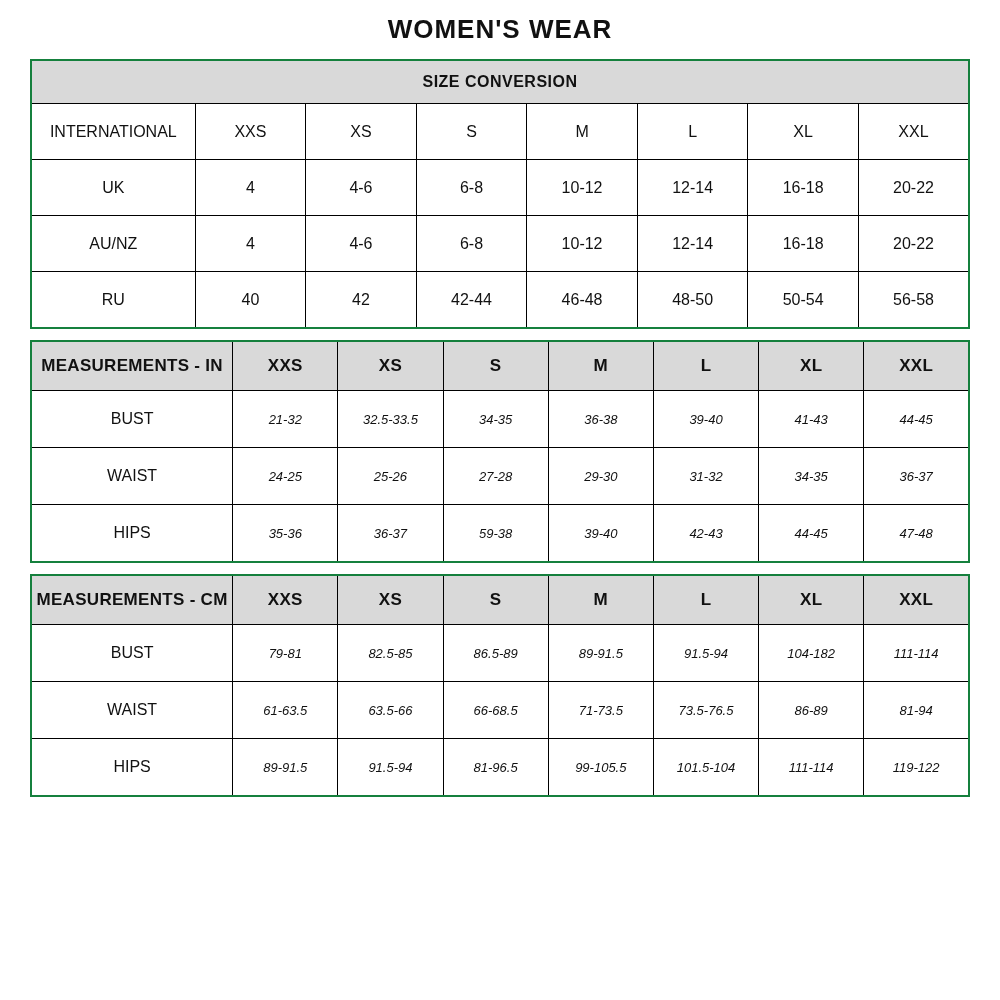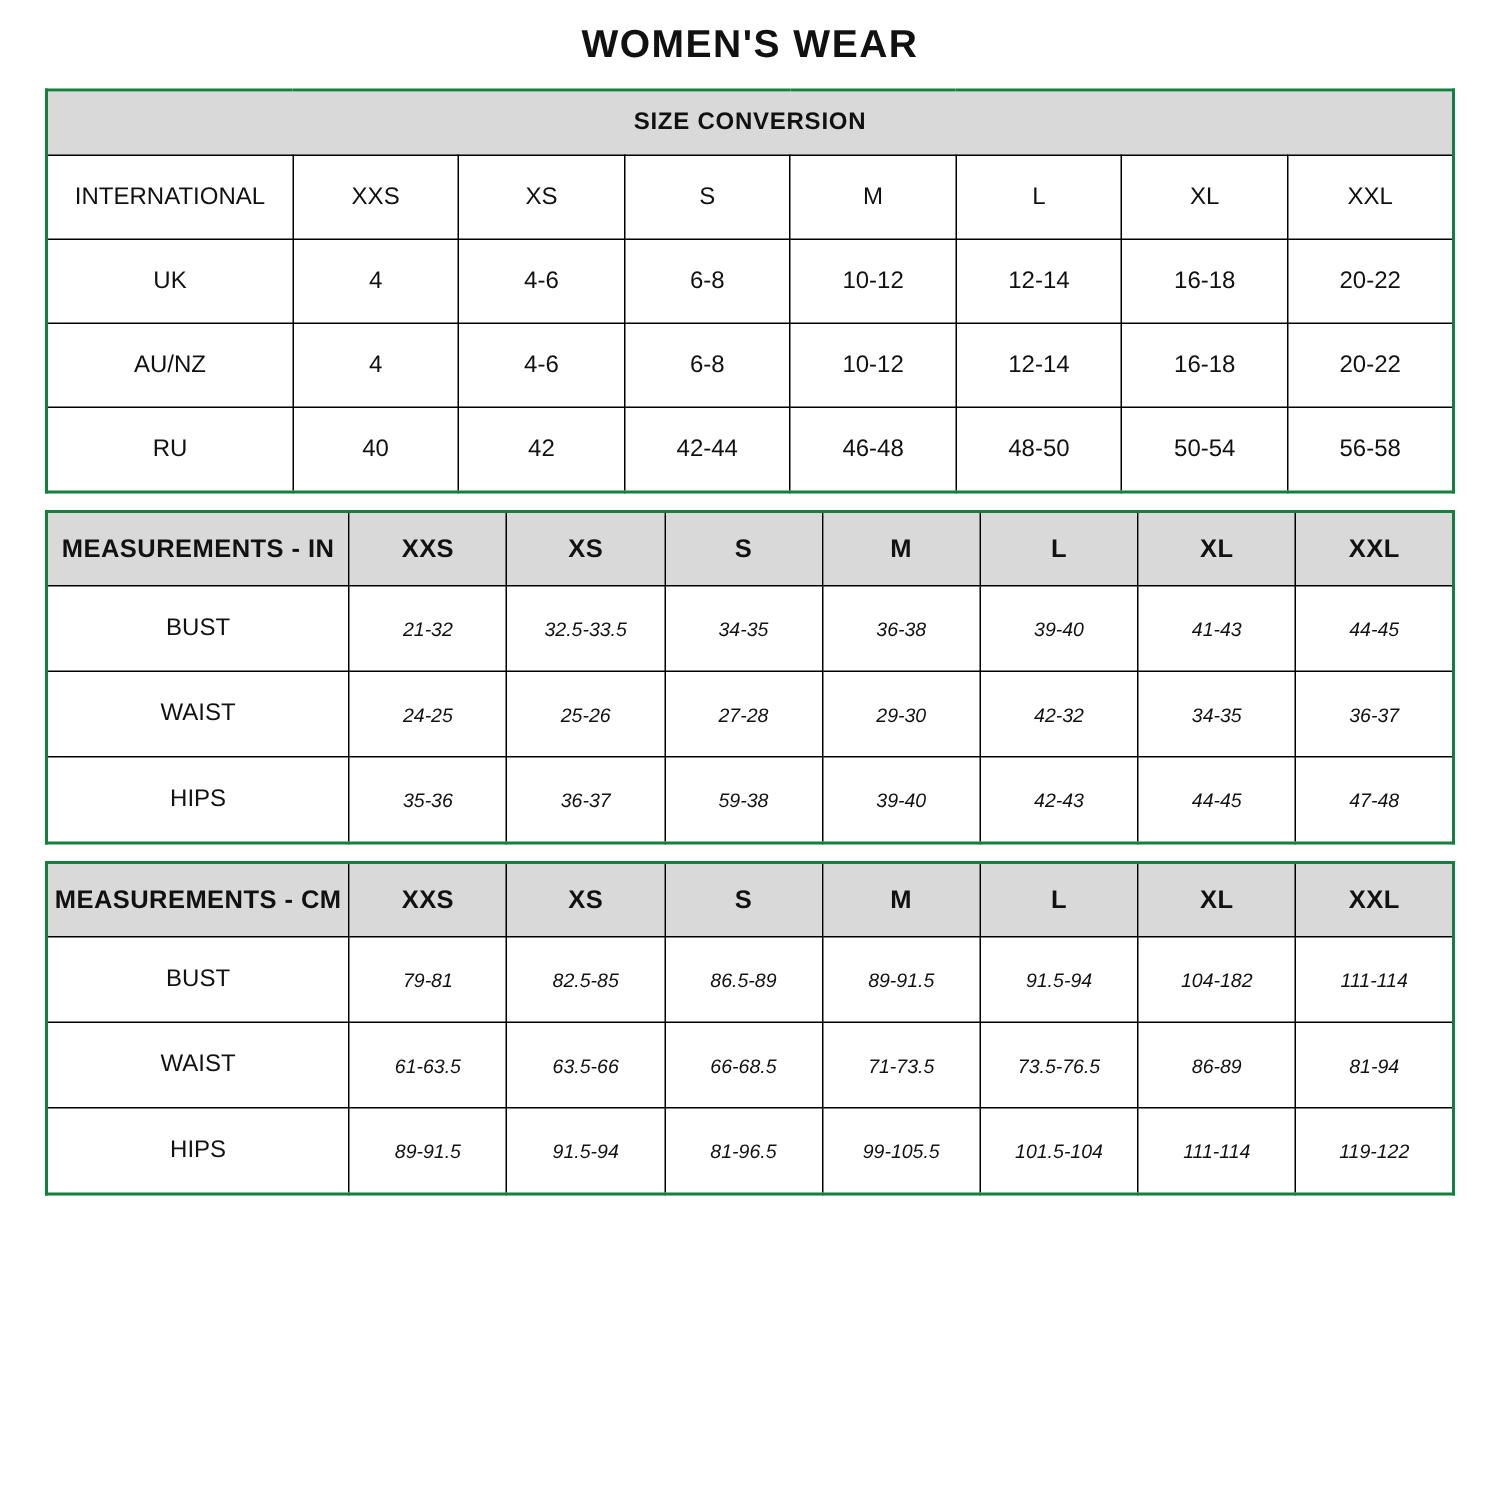--- a/index.html
+++ b/index.html
@@ -170,21 +170,21 @@
             <td class="val">39-40</td>
             <td class="val">41-43</td>
             <td class="val">44-45</td>
           </tr>
           <tr>
             <td class="rowlabel">WAIST</td>
             <td class="val">24-25</td>
             <td class="val">25-26</td>
             <td class="val">27-28</td>
             <td class="val">29-30</td>
-            <td class="val">42-32</td>
+            <td class="val">31-32</td>
             <td class="val">34-35</td>
             <td class="val">36-37</td>
           </tr>
           <tr>
             <td class="rowlabel">HIPS</td>
             <td class="val">35-36</td>
             <td class="val">36-37</td>
             <td class="val">59-38</td>
             <td class="val">39-40</td>
             <td class="val">42-43</td>

